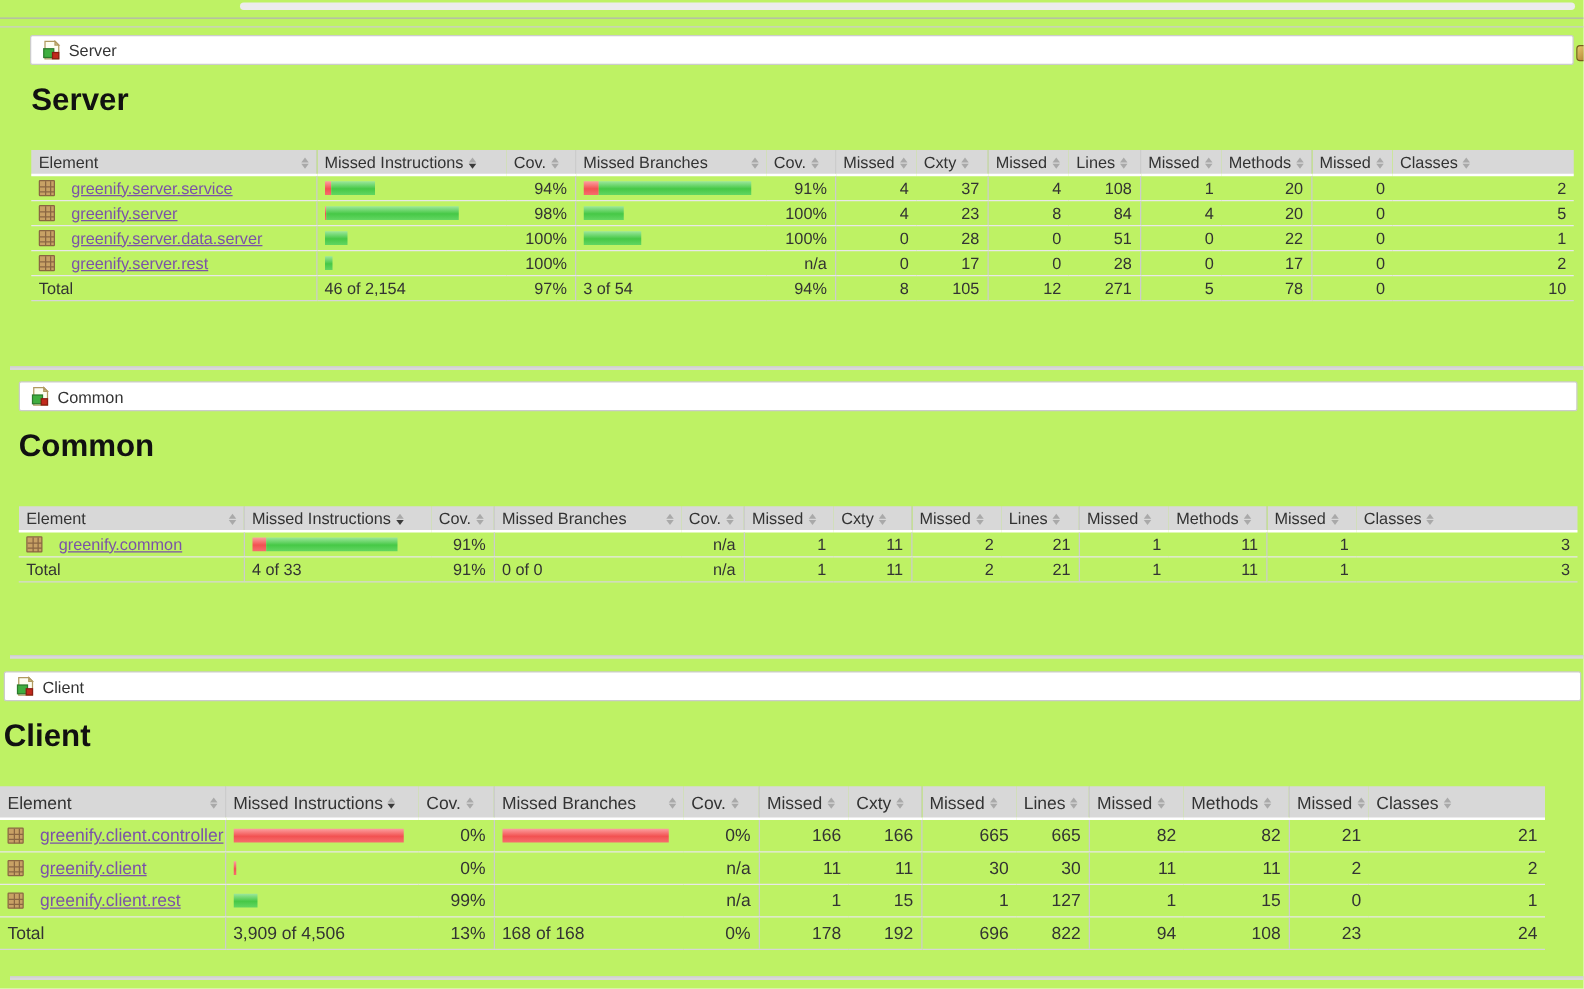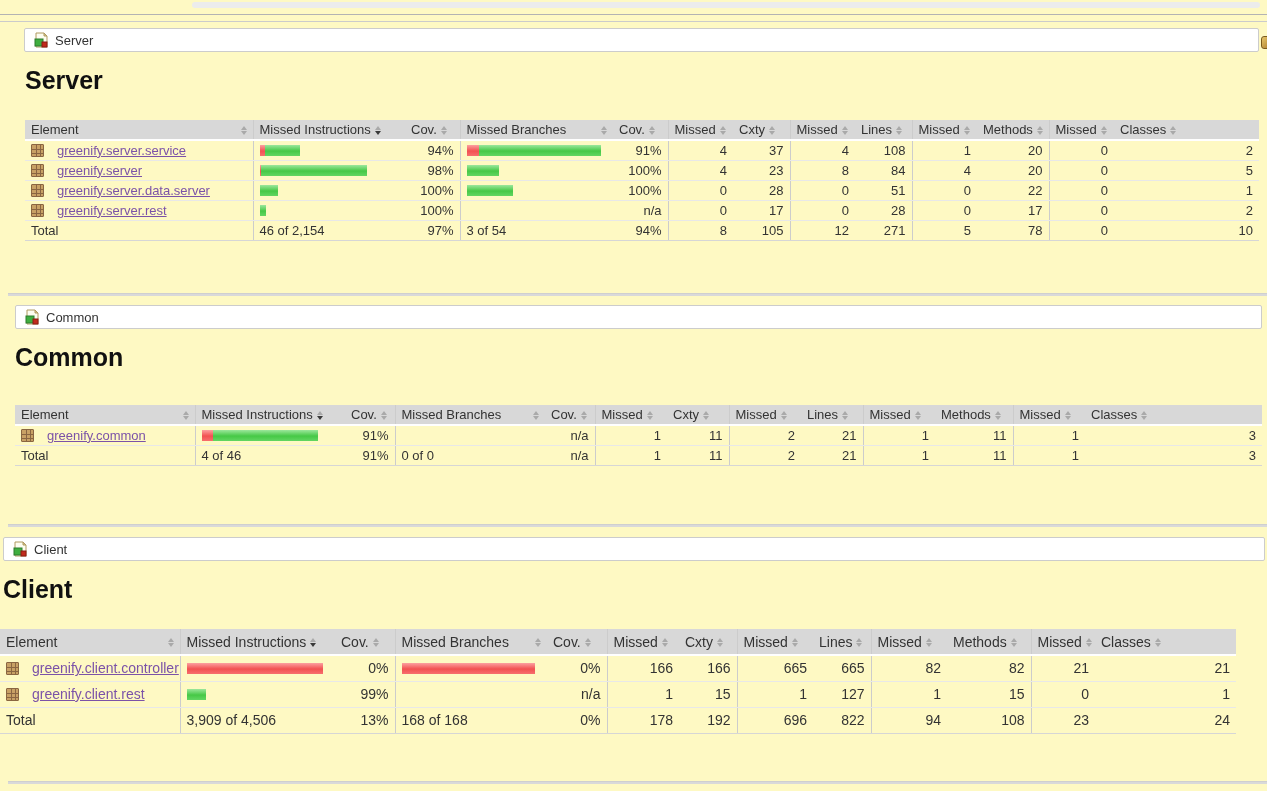--- a/index.html
+++ b/index.html
@@ -1,16 +1,16 @@
 <!DOCTYPE html>
 <html><head>
 <meta charset="utf-8">
 <style>
   html,body{margin:0;padding:0;background:#fff;}
-  #stage{position:relative;width:1267px;height:791px;overflow:hidden;background:#fef9c3;
+  #stage{position:relative;width:1267px;height:791px;overflow:hidden;background:#bef264;
          font-family:"Liberation Sans","DejaVu Sans",sans-serif;font-size:13px;color:#333;}
 
   
   .scroll-thumb{position:absolute;left:192px;top:2px;width:1068px;height:6px;background:#ececec;border-radius:3px;}
   .hline{position:absolute;left:0;width:1267px;height:1px;}
   .hline.l1{top:14px;background:#b3b3b3;}
   .hline.l2{top:21px;background:#cbcbcb;}
   .divider{position:absolute;height:2px;background:#d9d9d9;border-top:1px solid #cfcfcf;}
 
   
@@ -394,21 +394,21 @@
         <td class="num">21</td>
         <td class="num gb">1</td>
         <td class="num">11</td>
         <td class="num gb">1</td>
         <td class="num">3</td>
       </tr>
     </tbody>
     <tfoot>
       <tr>
         <td>Total</td>
-        <td class="gb">4 of 46</td>
+        <td class="gb">4 of 33</td>
         <td class="cov">91%</td>
         <td class="gb">0 of 0</td>
         <td class="cov">n/a</td>
         <td class="num gb">1</td>
         <td class="num">11</td>
         <td class="num gb">2</td>
         <td class="num">21</td>
         <td class="num gb">1</td>
         <td class="num">11</td>
         <td class="num gb">1</td>
@@ -527,20 +527,46 @@
         <td class="num">665</td>
         <td class="num gb">82</td>
         <td class="num">82</td>
         <td class="num gb">21</td>
         <td class="num">21</td>
       </tr>
       <tr>
         <td>
             <span class="elcell">
               <span class="pkg-ico"></span>
+              <a href="#" class="pkg">greenify.client</a>
+            </span>
+          </td>
+        <td class="bar gb">
+            <span class="bar-wrap">
+              <span class="bar-red" style="width: 2%;"></span>
+            </span>
+          </td>
+        <td class="cov">0%</td>
+        <td class="bar gb">
+            <span class="bar-wrap"></span>
+          </td>
+        <td class="cov">n/a</td>
+        <td class="num gb">11</td>
+        <td class="num">11</td>
+        <td class="num gb">30</td>
+        <td class="num">30</td>
+        <td class="num gb">11</td>
+        <td class="num">11</td>
+        <td class="num gb">2</td>
+        <td class="num">2</td>
+      </tr>
+      <tr>
+        <td>
+            <span class="elcell">
+              <span class="pkg-ico"></span>
               <a href="#" class="pkg">greenify.client.rest</a>
             </span>
           </td>
         <td class="bar gb">
             <span class="bar-wrap">
               <span class="bar-green" style="width: 14%;"></span>
             </span>
           </td>
         <td class="cov">99%</td>
         <td class="bar gb">

